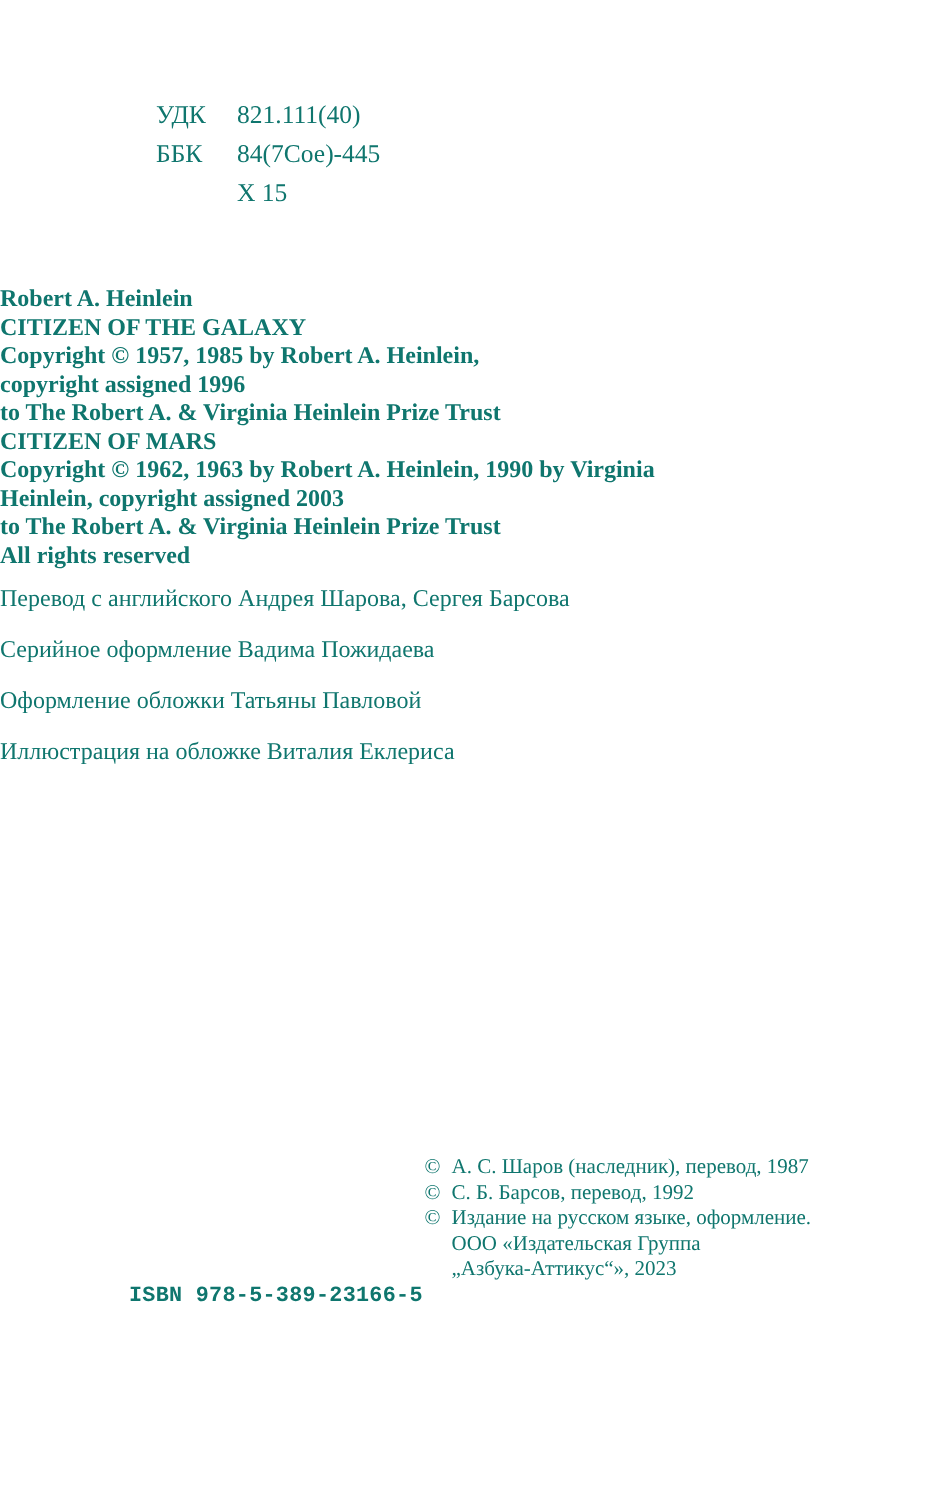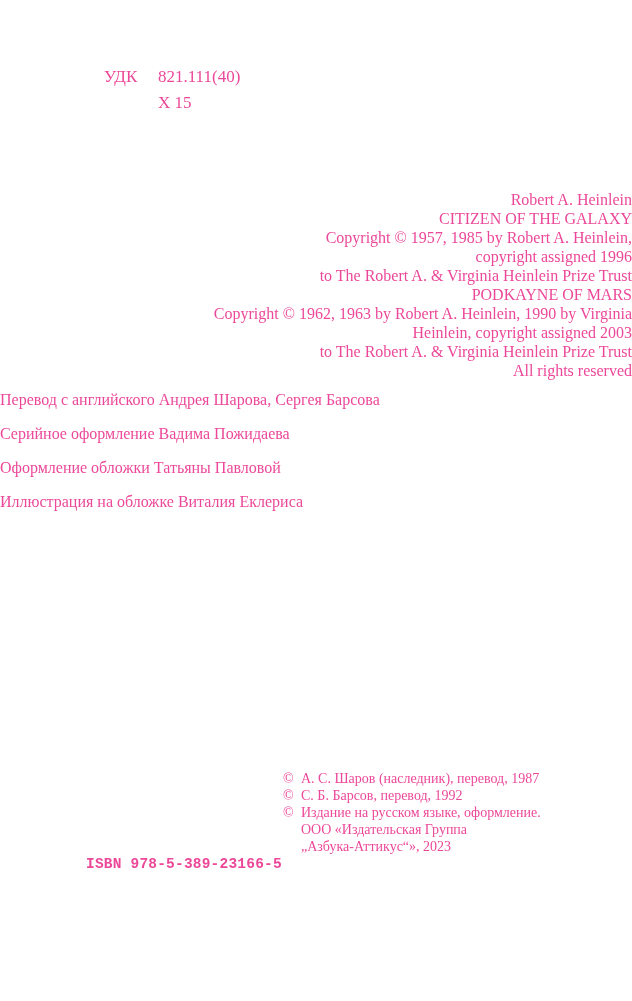--- a/index.html
+++ b/index.html
@@ -6,21 +6,21 @@
     margin: 0;
     padding: 0;
     background: #ffffff;
   }
   .page {
     position: relative;
     width: 632px;
     height: 1001px;
     background: #ffffff;
     font-family: "Liberation Serif", "DejaVu Serif", serif;
-    color: #ec4899;
+    color: #0f766e;
     overflow: hidden;
   }
   
   .classification {
     position: absolute;
     left: 104px;
     top: 64px;
     font-size: 17px;
     line-height: 26px;
   }
@@ -28,23 +28,24 @@
     display: grid;
     grid-template-columns: 50px auto;
     column-gap: 4px;
   }
   
   .title-block {
     position: absolute;
     left: 0;
     top: 190px;
     width: 100%;
-    text-align: right;
+    text-align: left;
     font-size: 16px;
     line-height: 19px;
+    font-weight: bold;
   }
   
   .credits {
     position: absolute;
     left: 0;
     top: 390px;
     width: 100%;
     font-size: 16px;
     line-height: 19px;
   }
@@ -86,32 +87,36 @@
 <body>
 
 <div class="page">
 
   <div class="classification">
     <div class="class-row">
       <span>УДК</span>
       <span>821.111(40)</span>
     </div>
     <div class="class-row">
+      <span>ББК</span>
+      <span>84(7Сое)-445</span>
+    </div>
+    <div class="class-row">
       <span></span>
       <span>Х 15</span>
     </div>
   </div>
 
   <div class="title-block">
     <div>Robert A. Heinlein</div>
     <div>CITIZEN OF THE GALAXY</div>
     <div>Copyright © 1957, 1985 by Robert A. Heinlein,</div>
     <div>copyright assigned 1996</div>
     <div>to The Robert A. &amp; Virginia Heinlein Prize Trust</div>
-    <div>PODKAYNE OF MARS</div>
+    <div>CITIZEN OF MARS</div>
     <div>Copyright © 1962, 1963 by Robert A. Heinlein, 1990 by Virginia</div>
     <div>Heinlein, copyright assigned 2003</div>
     <div>to The Robert A. &amp; Virginia Heinlein Prize Trust</div>
     <div>All rights reserved</div>
   </div>
 
   <div class="credits">
     <div class="credit-line">Перевод с английского Андрея Шарова, Сергея Барсова</div>
     <div class="credit-line">Серийное оформление Вадима Пожидаева</div>
     <div class="credit-line">Оформление обложки Татьяны Павловой</div>

